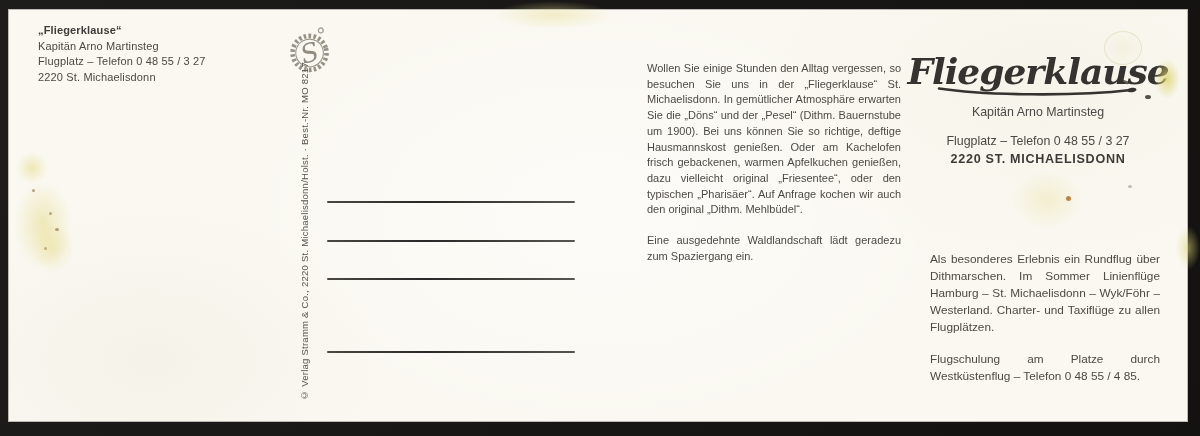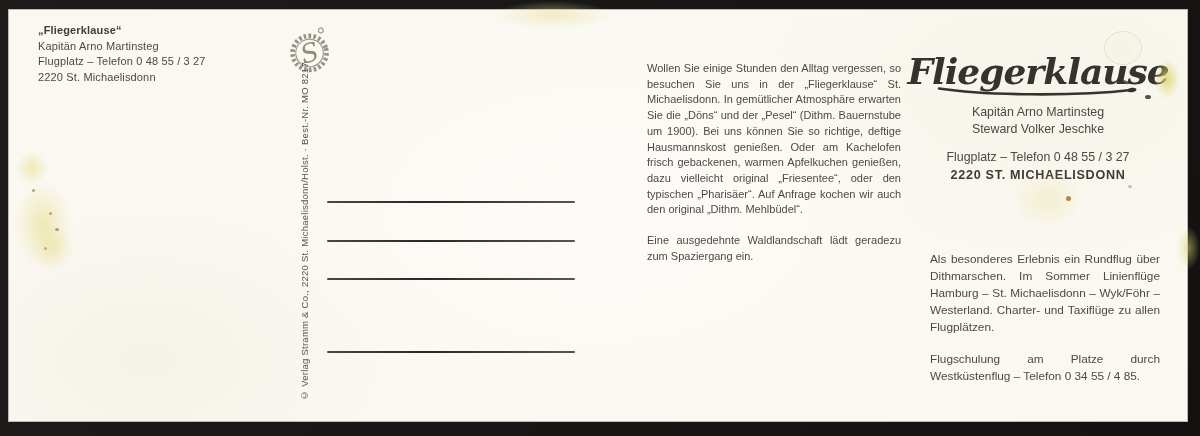--- a/index.html
+++ b/index.html
@@ -89,29 +89,28 @@
     </div>
 
     <div class="biz">
       <div class="biz-name">Fliegerklause</div>
       <svg class="swash" width="206" height="12" viewBox="0 0 206 12">
         <path d="M4 3.5 C 50 10.5, 140 11.5, 196 5" stroke="#353330" stroke-width="2.6" fill="none" stroke-linecap="round"></path>
         <ellipse cx="197" cy="5" rx="4.5" ry="2.2" fill="#353330" transform="rotate(-8 197 5)"></ellipse>
       </svg>
       <div class="biz-people">
         <div>Kapitän Arno Martinsteg</div>
-        <div>Steward Volker Jeschke</div>
       </div>
       <div class="biz-phone">Flugplatz – Telefon 0 48 55 / 3 27</div>
       <div class="biz-city">2220 ST. MICHAELISDONN</div>
     </div>
 
     <div class="flights" lang="de">
       <p>Als besonderes Erlebnis ein Rundflug über Dithmarschen. Im Sommer Linienflüge Hamburg – St. Michaelisdonn – Wyk/Föhr – Westerland. Charter- und Taxiflüge zu allen Flugplätzen.</p>
-      <p>Flugschulung am Platze durch Westküstenflug – Telefon 0 34 55 / 4 85.</p>
+      <p>Flugschulung am Platze durch Westküstenflug – Telefon 0 48 55 / 4 85.</p>
     </div>
 
     <div class="stain sy" style="left:8px;top:143px;width:32px;height:32px;"></div>
     <div class="stain sy" style="left:6px;top:172px;width:58px;height:88px;"></div>
     <div class="stain sy" style="left:24px;top:215px;width:42px;height:48px;opacity:.8;"></div>
     <div class="speck" style="left:24px;top:180px;width:3px;height:3px;background:rgba(130,96,40,.55);"></div>
     <div class="speck" style="left:41px;top:203px;width:3px;height:3px;background:rgba(130,96,40,.5);"></div>
     <div class="speck" style="left:47px;top:219px;width:4px;height:3px;background:rgba(120,88,36,.55);"></div>
     <div class="speck" style="left:36px;top:238px;width:3px;height:3px;background:rgba(130,96,40,.45);"></div>
     <div class="stain sy" style="left:486px;top:-8px;width:118px;height:28px;opacity:.75;"></div>

